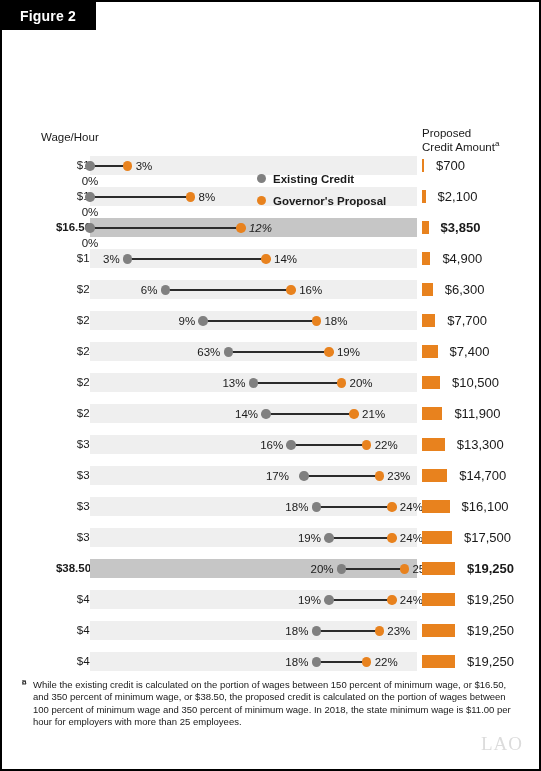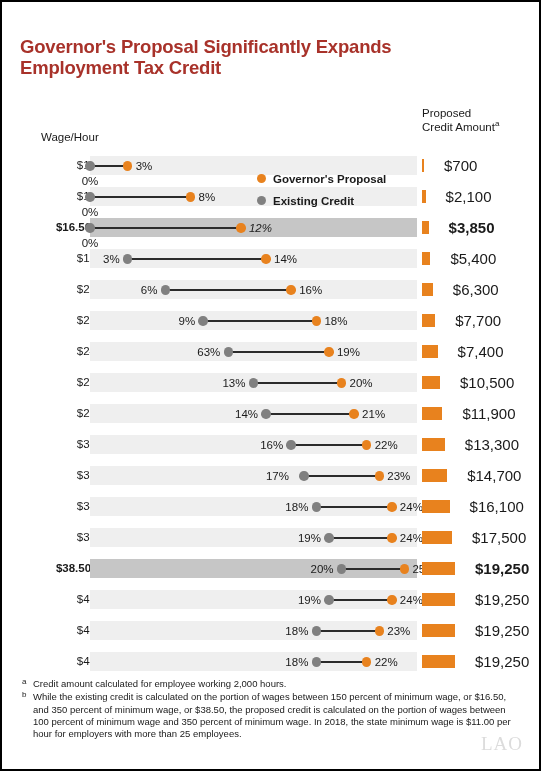--- a/index.html
+++ b/index.html
@@ -61,21 +61,21 @@
   .col-head-wage {
     position: absolute;
     left: 39px;
     top: 129px;
     font-size: 11.5px;
     color: #1a1a1a;
   }
   .col-head-credit {
     position: absolute;
     left: 420px;
-    top: 104px;
+    top: 124px;
     font-size: 11.5px;
     color: #1a1a1a;
     line-height: 14px;
   }
   .col-head-credit sup {
     font-size: 8px;
     vertical-align: super;
     line-height: 0;
   }
   
@@ -190,23 +190,23 @@
     height: 13px;
     display: flex;
     align-items: center;
   }
   .credit-bar {
     height: 13px;
     background: #e8821e;
     flex: 0 0 auto;
   }
   .credit-label {
-    font-size: 15px;
-    color: #1a1a1a;
-    margin-left: 20px;
+    font-size: 13px;
+    color: #1a1a1a;
+    margin-left: 12px;
     white-space: nowrap;
   }
   .row.highlight .credit-label { font-weight: bold; }
   
   .footnotes {
     position: absolute;
     left: 18px;
     top: 676px;
     width: 500px;
   }
@@ -233,37 +233,37 @@
     font-size: 19px;
     color: #dcdcdc;
     letter-spacing: 1px;
   }
 </style>
 </head>
 <body>
 
 <div class="figure">
 
-
-  <div class="title">Governor's Proposal Significantly Expands Employment Tax Credit</div>
+  <div class="figure-tag">Figure 2</div>
+
 
   <div class="col-head-wage">Wage/Hour</div>
   <div class="col-head-credit">
     <span>Proposed</span><br>
     <span>Credit Amount</span><sup>a</sup>
   </div>
 
   <div class="legend" id="legend">
       <div class="legend-row">
+        <span class="legend-dot existing" style="background: rgb(128, 128, 128);"></span>
+        <span class="legend-label">Existing Credit</span>
+      </div>
+      <div class="legend-row">
         <span class="legend-dot proposal" style="background: rgb(232, 130, 30);"></span>
         <span class="legend-label">Governor's Proposal</span>
-      </div>
-      <div class="legend-row">
-        <span class="legend-dot existing" style="background: rgb(128, 128, 128);"></span>
-        <span class="legend-label">Existing Credit</span>
       </div>
     </div>
 
   <div class="rows" id="rows">
       <div class="row">
         <div class="row-label"><span>$12</span></div>
         <div class="band"></div>
         <div class="dumb">
           <div class="connector" style="left: 0px; width: 37.7308px;"></div>
           <div class="pt existing" style="left: 0px;"></div>
@@ -311,21 +311,21 @@
         <div class="band"></div>
         <div class="dumb">
           <div class="connector" style="left: 37.7308px; width: 138.346px;"></div>
           <div class="pt existing" style="left: 37.7308px;"></div>
           <div class="pt proposal" style="left: 176.077px;"></div>
           <div class="val left" style="left: 37.7308px;">3%</div>
           <div class="val right" style="left: 176.077px;">14%</div>
         </div>
         <div class="credit">
           <div class="credit-bar" style="width: 8.4px;"></div>
-          <div class="credit-label">$5,400</div>
+          <div class="credit-label">$4,900</div>
         </div>
       </div>
       <div class="row">
         <div class="row-label"><span>$20</span></div>
         <div class="band"></div>
         <div class="dumb">
           <div class="connector" style="left: 75.4615px; width: 125.769px;"></div>
           <div class="pt existing" style="left: 75.4615px;"></div>
           <div class="pt proposal" style="left: 201.231px;"></div>
           <div class="val left" style="left: 75.4615px;">6%</div>
@@ -512,19 +512,19 @@
           <div class="val right" style="left: 276.692px;">22%</div>
         </div>
         <div class="credit">
           <div class="credit-bar" style="width: 33px;"></div>
           <div class="credit-label">$19,250</div>
         </div>
       </div>
     </div>
 
   <div class="footnotes" id="footnotes">
-      <div class="fn"><span class="fn-mark">a</span><span>Credit amount calculated for employee working 2,000 hours.</span></div>
+      <div class="fn"><span class="fn-mark">a</span></div>
       <div class="fn"><span class="fn-mark">b</span><span>While the existing credit is calculated on the portion of wages between 150 percent of minimum wage, or $16.50, and 350 percent of minimum wage, or $38.50, the proposed credit is calculated on the portion of wages between 100 percent of minimum wage and 350 percent of minimum wage. In 2018, the state minimum wage is $11.00 per hour for employers with more than 25 employees.</span></div>
     </div>
 
   <div class="logo">LAO</div>
 
 </div>
 
 </body></html>

